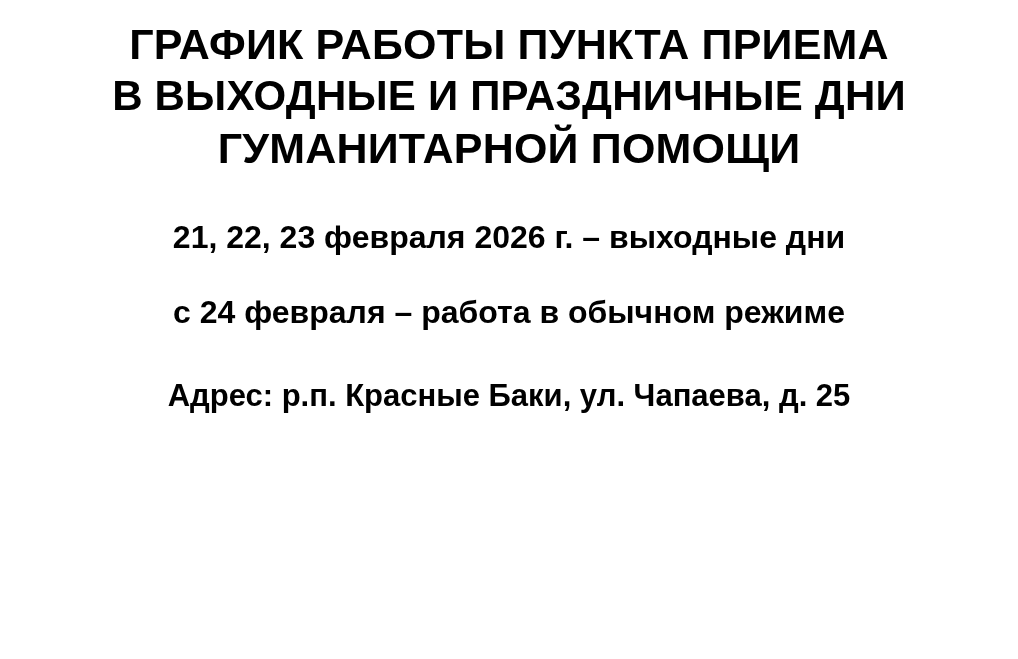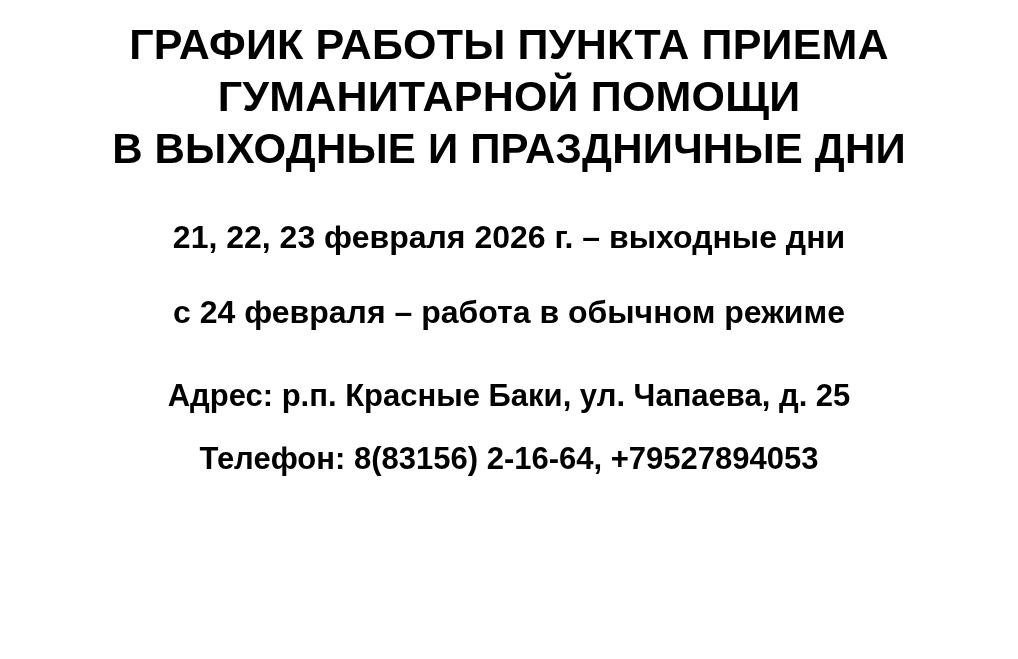--- a/index.html
+++ b/index.html
@@ -73,31 +73,30 @@
     margin-top: 24px;
   }
 </style>
 </head>
 <body>
 
 <div class="poster">
 
   <div class="title-block">
     <div class="title-line">ГРАФИК РАБОТЫ ПУНКТА ПРИЕМА</div>
+    <div class="title-line wide">В ВЫХОДНЫЕ И ПРАЗДНИЧНЫЕ ДНИ</div>
     <div class="title-line">ГУМАНИТАРНОЙ ПОМОЩИ</div>
-    <div class="title-line wide">В ВЫХОДНЫЕ И ПРАЗДНИЧНЫЕ ДНИ</div>
   </div>
 
   <div class="schedule-block">
     <div class="schedule-row">
       <span class="schedule-line">21, 22, 23 февраля 2026 г. – выходные дни</span>
     </div>
     <div class="schedule-row">
       <span class="schedule-line">с 24 февраля  – работа в обычном режиме</span>
     </div>
   </div>
 
   <div class="contact-block">
     <div class="contact-line">Адрес: р.п. Красные Баки, ул. Чапаева, д. 25</div>
-    <div class="contact-line">Телефон: 8(83156) 2-16-64, +79527894053</div>
   </div>
 
 </div>
 
 </body></html>

